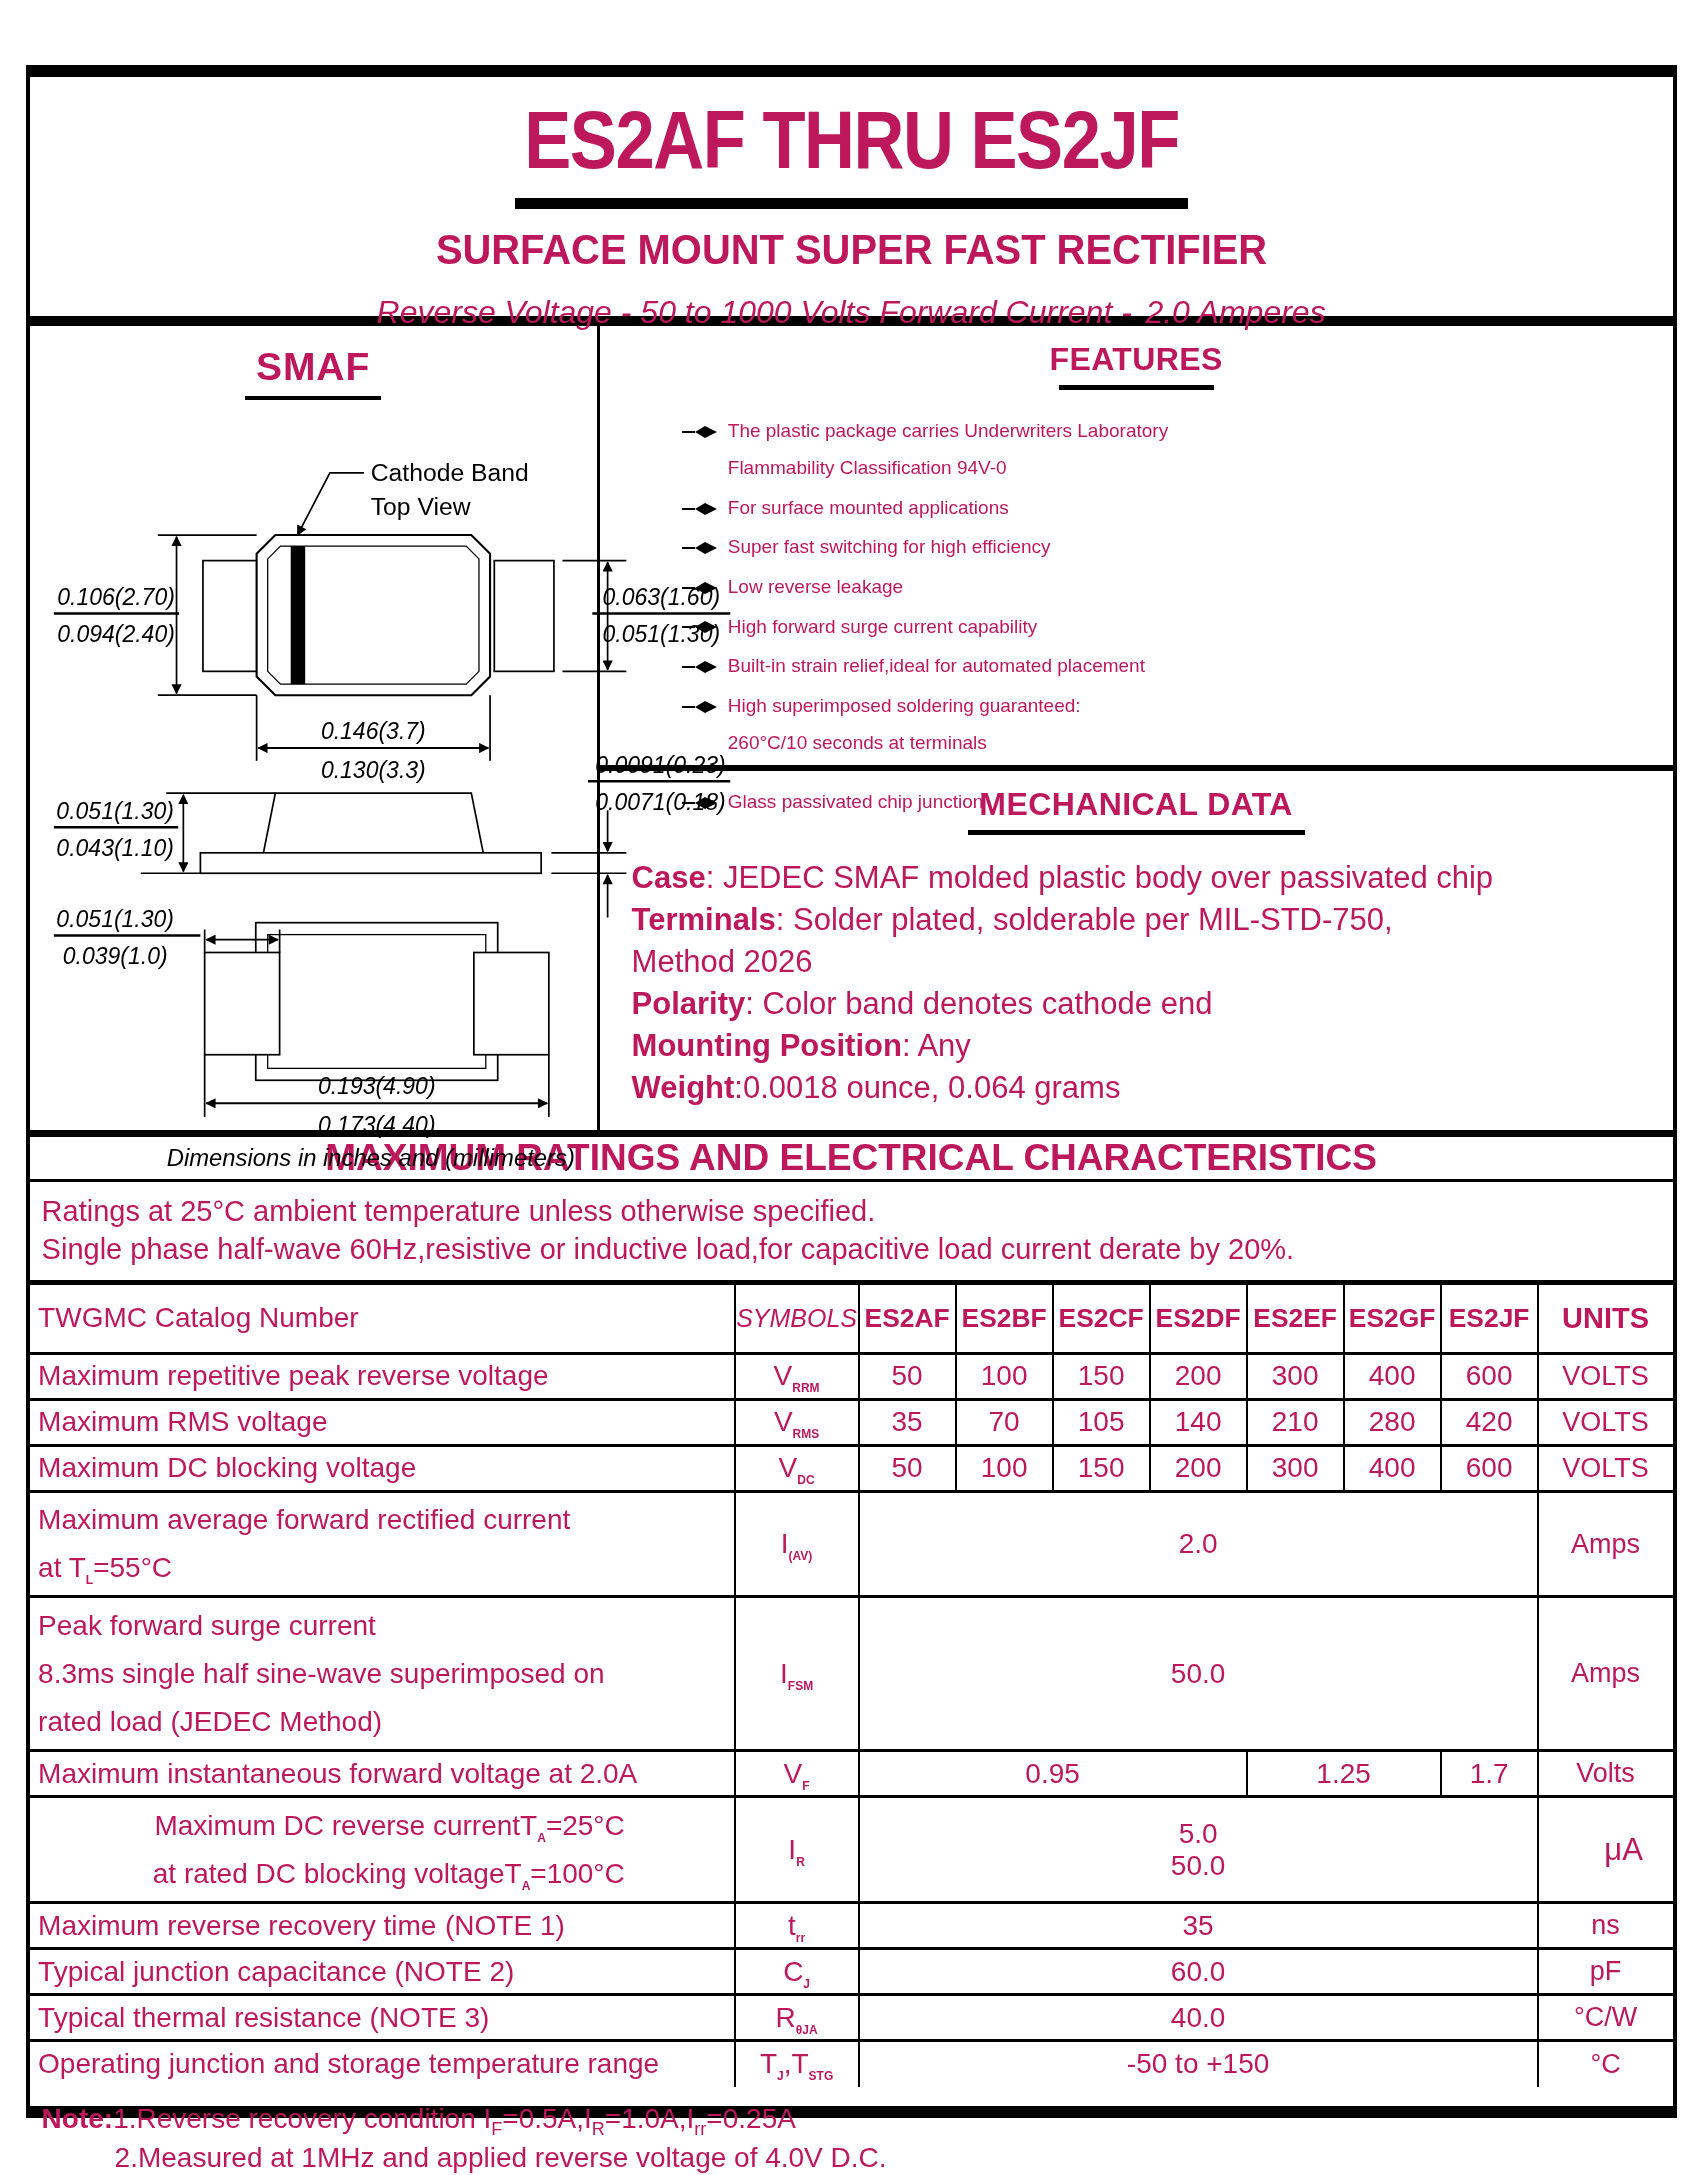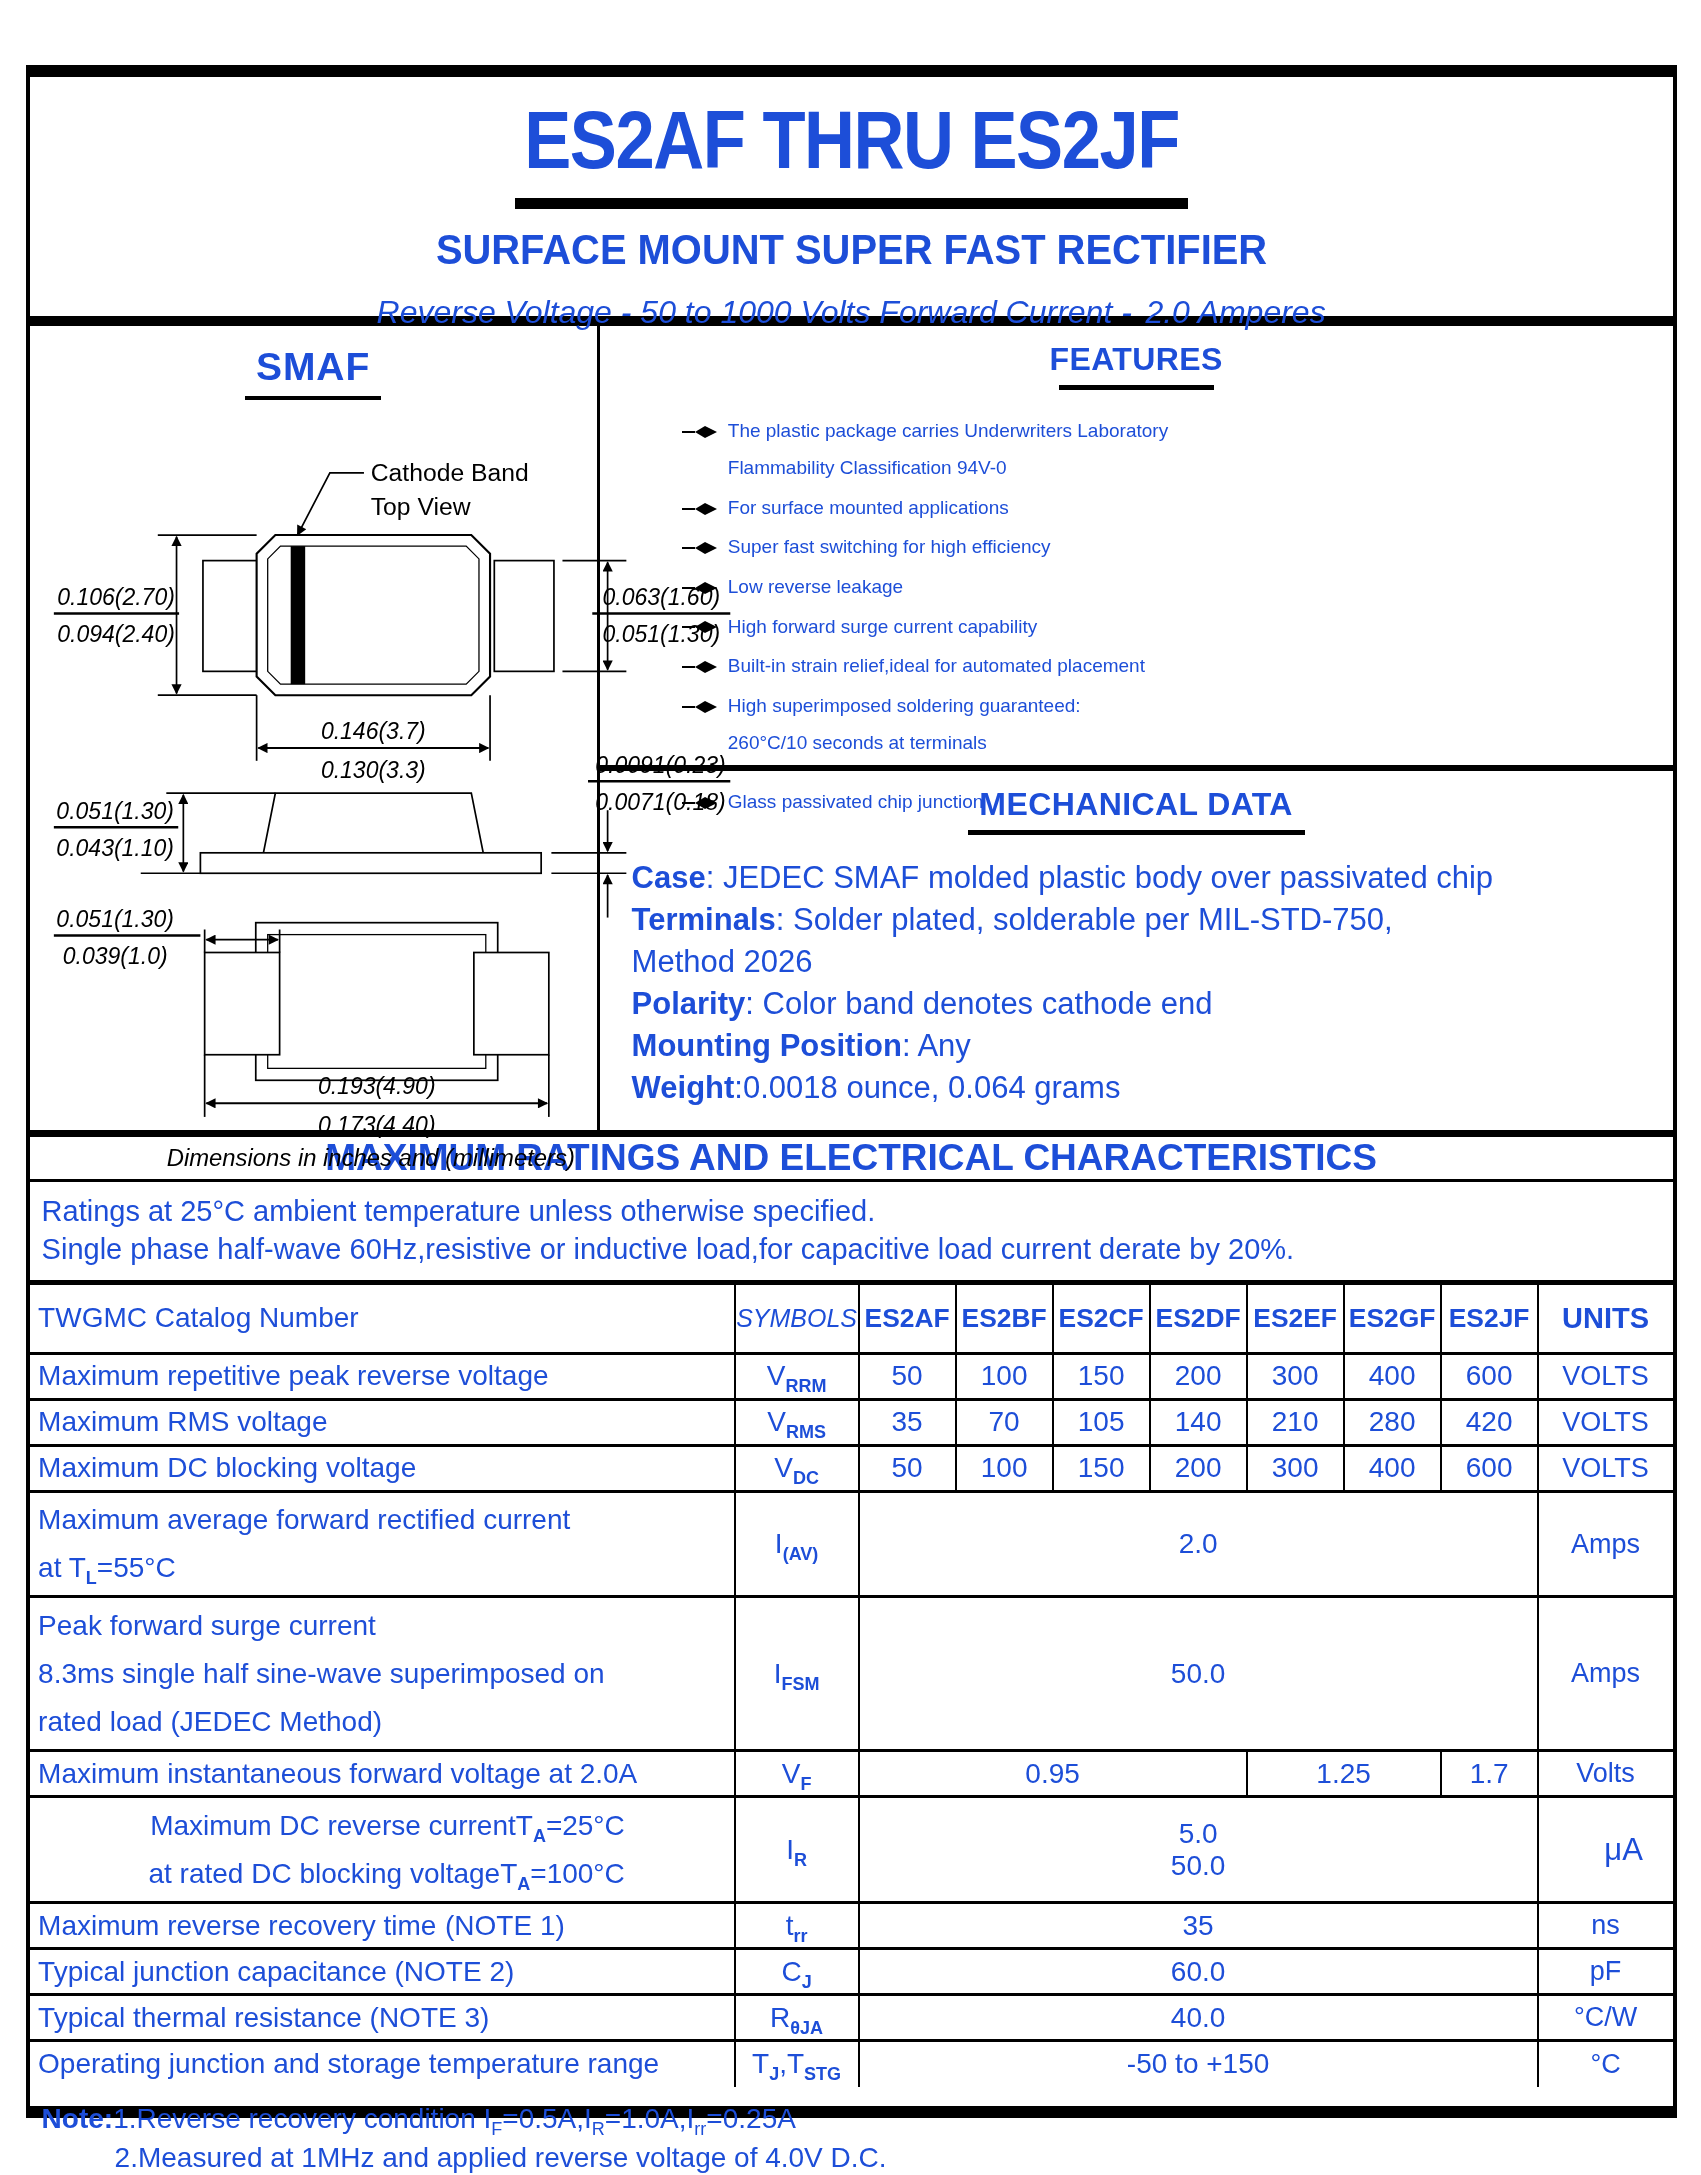--- a/index.html
+++ b/index.html
@@ -1,16 +1,16 @@
 <!DOCTYPE html>
 <html style="font-size:13.6px"><head>
 <meta charset="utf-8">
 <style>
   html,body{margin:0;padding:0;background:#fff;}
-  .page{position:relative;width:1702px;height:2176px;background:#fff;color:#1d4ed8;
+  .page{position:relative;width:1702px;height:2176px;background:#fff;color:#be185d;
         font-family:"Liberation Sans","DejaVu Sans",sans-serif;overflow:hidden;}
   .frame{position:absolute;left:25.6px;top:65px;width:1651px;height:2053px;box-sizing:border-box;
          border:4.3px solid #000;border-top-width:12px;border-bottom-width:12.8px;
          display:flex;flex-direction:column;}
   
   .hdr{box-sizing:border-box;border-bottom:10.2px solid #000;text-align:center;padding-top:22px;height:249px;}
   .doc-title{display:inline-block;font-size:82px;font-weight:bold;letter-spacing:-1.7px;
              transform:scaleX(.86);white-space:nowrap;line-height:1;}
   .title-rule{width:673px;height:11px;background:#000;margin:17px auto 20.4px auto;}
   .doc-sub{display:inline-block;font-size:42px;font-weight:bold;transform:scaleX(.95);white-space:nowrap;line-height:1;}
@@ -45,21 +45,21 @@
      font-size:28px;vertical-align:middle;}
   td.lbl{text-align:left;padding:3.4px 6.8px 3.4px 8.5px;}
   td.c{text-align:center;}
   tr.hrow{height:68px;}
   tr.r1{height:46px;}
   tr.r2{height:101px;}
   tr.r3{height:145px;}
   .symh{font-style:italic;font-size:25px;text-align:center;}
   .ph{font-weight:bold;font-size:26.4px;text-align:center;}
   .uh{font-weight:bold;font-size:29px;text-align:center;}
-  td sub{font-size:18px;font-weight:bold;line-height:0;}
+  td sub{font-size:12px;font-weight:bold;line-height:0;}
   .lblflex{display:flex;justify-content:flex-end;padding-right:102px;}
   .lblflex2{display:flex;justify-content:space-between;padding-right:162px;}
   .two-line{line-height:48px;}
   .three-line{line-height:48px;}
   .unit-cell{font-size:27px;text-align:center;}
   
   .notes{padding:12px 0 0 12px;font-size:28px;line-height:39px;}
   .notes sub{font-size:18px;line-height:0;}
   .notes .ind{padding-left:73px;}
   

